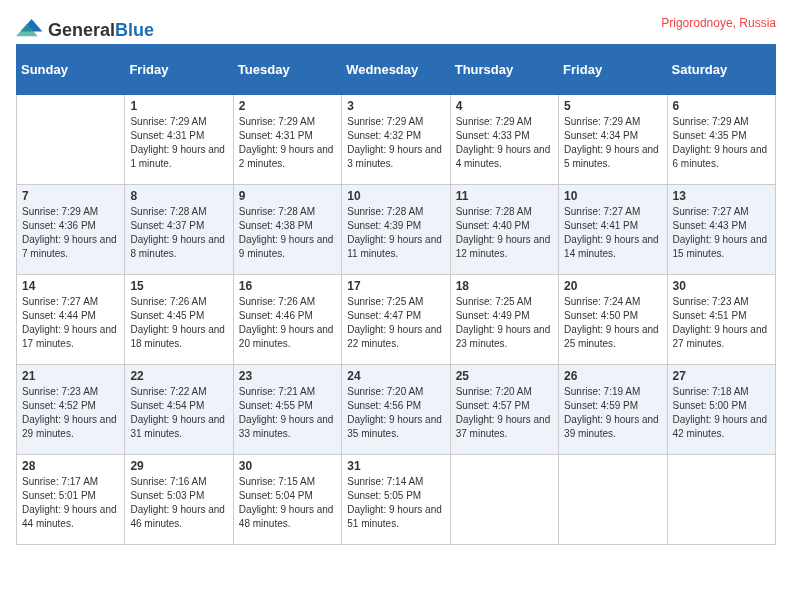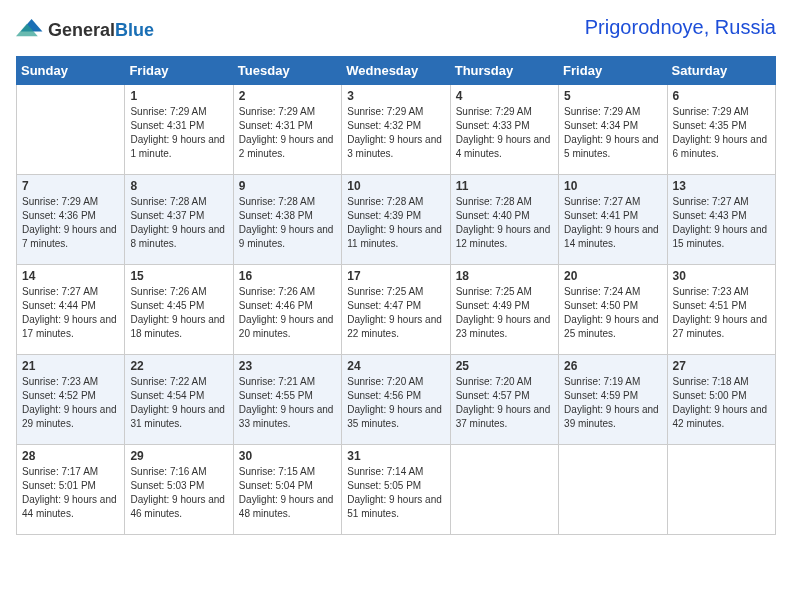--- a/index.html
+++ b/index.html
@@ -7,21 +7,20 @@
       font-family: Arial, sans-serif;
       background: #fff;
       width: 792px;
       min-height: 612px;
       padding: 16px;
     }
     .header {
       display: flex;
       justify-content: space-between;
       align-items: flex-start;
-      margin-bottom: 12px;
     }
     .logo {
       display: flex;
       align-items: center;
       gap: 4px;
     }
     .logo-text-general {
       font-size: 18px;
       font-weight: bold;
       color: #333;
@@ -38,34 +37,34 @@
     .title-block {
       text-align: right;
     }
     .title-month {
       font-size: 36px;
       font-weight: bold;
       color: #333;
       line-height: 1.1;
     }
     .title-location {
-      font-size: 20px;
-      color: #1d4ed8;
+      font-size: 12px;
+      color: #ef4444;
     }
     table {
       width: 100%;
       border-collapse: collapse;
       table-layout: fixed;
     }
     thead tr th {
       background-color: #2a6db5;
       color: #fff;
       font-size: 13px;
       font-weight: bold;
-      padding: 6px 4px;
+      padding: 17px 4px;
       text-align: left;
       border: 1px solid #2a6db5;
     }
     tbody tr td {
       vertical-align: top;
       border: 1px solid #ccc;
       padding: 4px 5px;
       font-size: 10.5px;
       color: #333;
       height: 90px;

